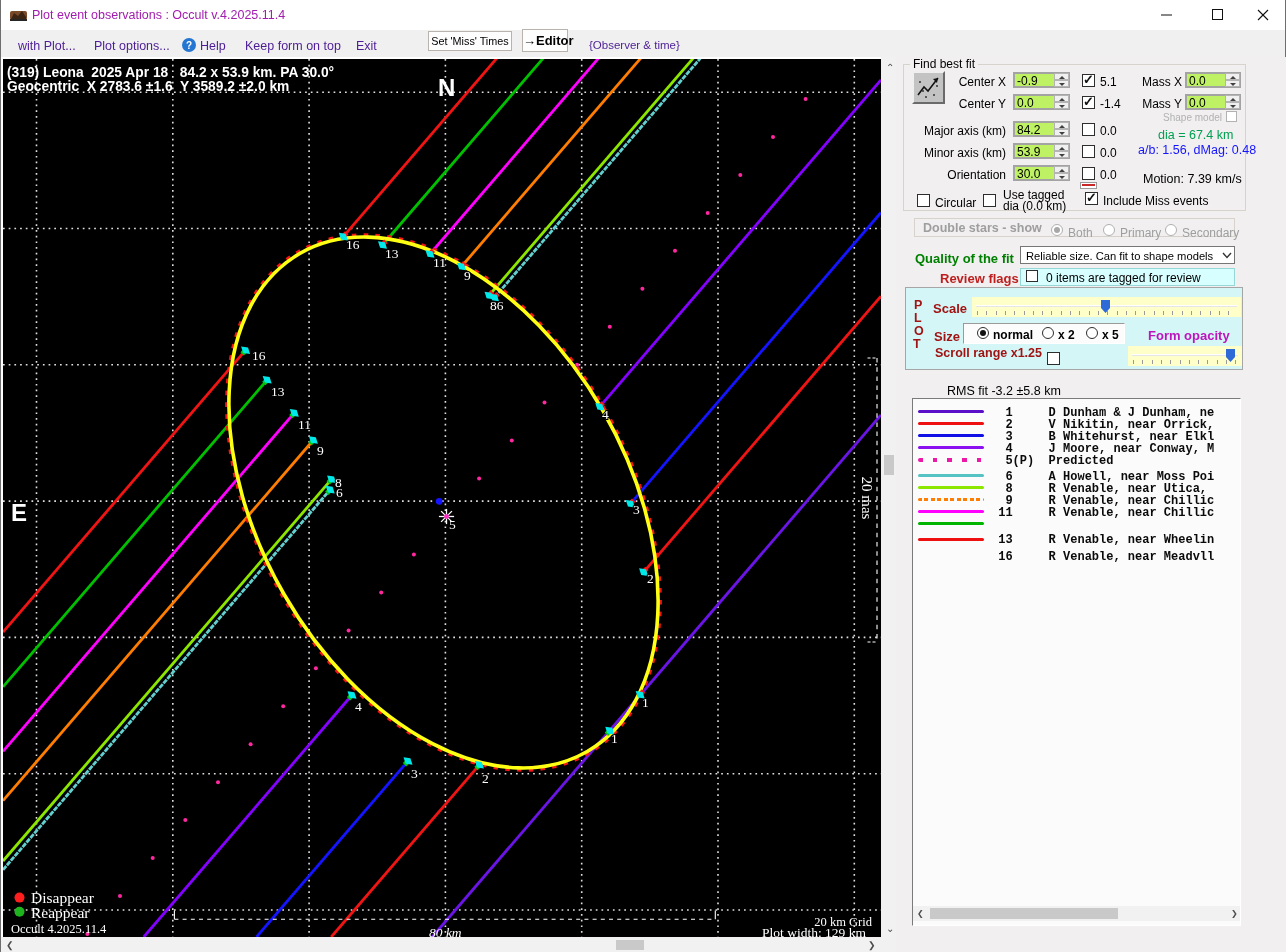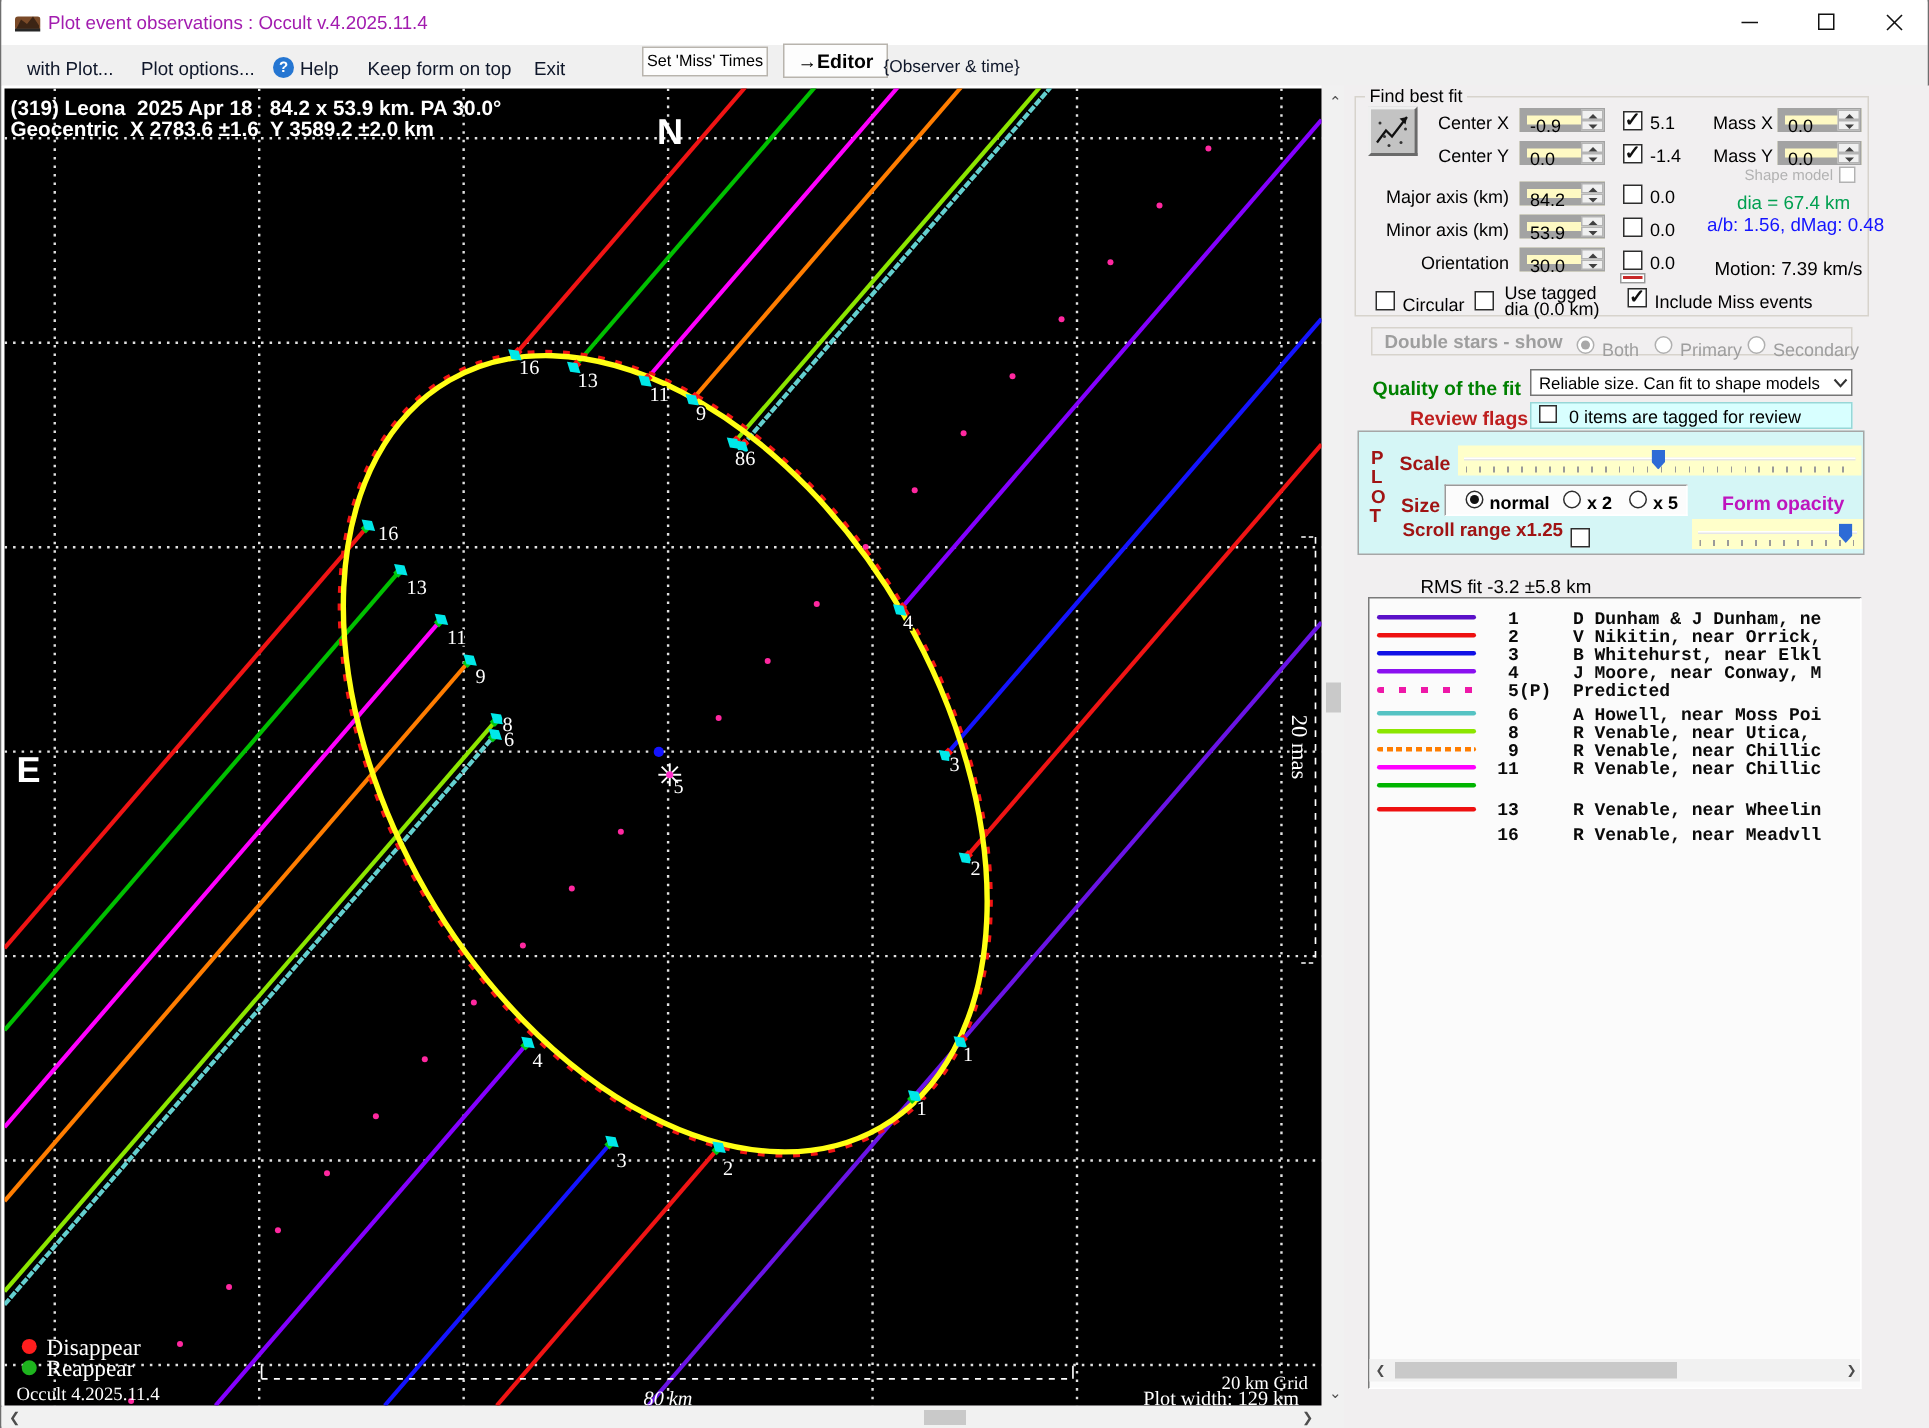--- a/index.html
+++ b/index.html
@@ -1,32 +1,32 @@
 <!DOCTYPE html>
 <html><head><meta charset="utf-8"><style>
 *{margin:0;padding:0;box-sizing:border-box}
 html,body{width:1286px;height:952px;overflow:hidden;background:#f1eff0;font-family:"Liberation Sans",sans-serif}
 .abs{position:absolute}
 #win{position:relative;width:1286px;height:952px;box-shadow:inset 0 0 0 1px #6e6e6e}
 #titlebar{position:absolute;left:1px;top:0;width:1284px;height:30px;background:#ffffff}
 #title{position:absolute;left:31px;top:8px;font-size:12.5px;color:#a21caf}
 #menubar{position:absolute;left:1px;top:30px;width:1284px;height:27px;background:#f0f0f0}
-.mi{position:absolute;top:9px;font-size:12.5px;color:#0f172a}
+.mi{position:absolute;top:9px;font-size:12.5px;color:#4c1d95}
 .btn{position:absolute;background:#fdfdfd;border:1px solid #b8b4ad;text-align:center;color:#000}
 #plot{position:absolute;left:3px;top:59px;width:878px;height:878px;background:#000}
 #plotborder{position:absolute;left:1px;top:57px;width:880px;height:880px;background:#fff}
 .sb{position:absolute;background:#f1f1f1}
 .sbthumb{position:absolute;background:#c9c9c9}
 .arr{position:absolute;font-size:10px;color:#4d4d4d;font-family:"Liberation Sans",sans-serif}
 #panel{position:absolute;left:896px;top:57px;width:390px;height:895px;background:#f1eff0}
 .gb{position:absolute;border:1px solid #d7d3cc}
 .gbl{position:absolute;background:#f1eff0;padding:0 3px;font-size:12px}
 .lab{position:absolute;font-size:12px;color:#000;white-space:nowrap}
 .labr{position:absolute;font-size:12px;color:#000;text-align:right;white-space:nowrap}
-.spin{position:absolute;width:57px;height:16px;background:#fef9c3;border:5px solid #a3a3a3;font-size:12px;padding:0 2px;line-height:14px}
+.spin{position:absolute;width:57px;height:16px;background:#bef264;border:2px solid #a3a3a3;font-size:12px;padding:0 2px;line-height:14px}
 .ud{position:absolute;width:15px;height:14px}
 .udb{position:absolute;left:0;width:15px;height:7px;background:#f0f0f0;border:1px solid #b4b4b4}
 .tri-u{position:absolute;left:4px;top:2px;width:0;height:0;border-left:3px solid transparent;border-right:3px solid transparent;border-bottom:3px solid #404040}
 .tri-d{position:absolute;left:4px;top:2px;width:0;height:0;border-left:3px solid transparent;border-right:3px solid transparent;border-top:3px solid #404040}
 .cb{position:absolute;width:13px;height:13px;background:#fff;border:1px solid #2d2d2d}
 .ck{position:absolute;left:0px;top:-3px;font-size:13px;font-weight:bold;color:#111}
 .radio{position:absolute;width:12px;height:12px;border-radius:50%;background:#fff;border:1px solid #8a8a8a}
 .rdot{position:absolute;left:2px;top:2px;width:6px;height:6px;border-radius:50%;background:#4f4f4f}
 .track{position:absolute;background:#ffffca}
 .groove{position:absolute;height:2px;background:#e6e6e6;border-top:1px solid #fff}
@@ -52,21 +52,21 @@
   </div>
   <div id="menubar">
     <div class="mi" style="left:17px">with Plot...</div>
     <div class="mi" style="left:93px">Plot options...</div>
     <div class="abs" style="left:181px;top:8px;width:14px;height:14px;border-radius:50%;background:#2576d2"></div>
     <div class="abs" style="left:185px;top:10px;font-size:10px;font-weight:bold;color:#fff">?</div>
     <div class="mi" style="left:199px">Help</div>
     <div class="mi" style="left:244px">Keep form on top</div>
     <div class="mi" style="left:355px">Exit</div>
     <div class="btn" style="left:427px;top:1px;width:84px;height:20px;font-size:10.8px;line-height:18px">Set 'Miss' Times</div>
-    <div class="btn" style="left:521px;top:-1px;width:70px;height:23px;font-size:13px;line-height:21px;font-weight:bold">→Editor</div>
+    <div class="btn" style="left:521px;top:-1px;width:46px;height:23px;font-size:13px;line-height:21px;font-weight:bold">→Editor</div>
     <div class="mi" style="left:588px;font-size:11.5px">{Observer &amp; time}</div>
   </div>
   <div id="plotborder"></div>
   <div id="plot">
     <svg width="878" height="878" viewBox="3 59 878 878">
 <g stroke="#e0e0e0" stroke-width="1.6" stroke-dasharray="1.7 4.0">
 <line x1="36.5" y1="59" x2="36.5" y2="937"></line>
 <line x1="172.8" y1="59" x2="172.8" y2="937"></line>
 <line x1="309.1" y1="59" x2="309.1" y2="937"></line>
 <line x1="445.4" y1="59" x2="445.4" y2="937"></line>

